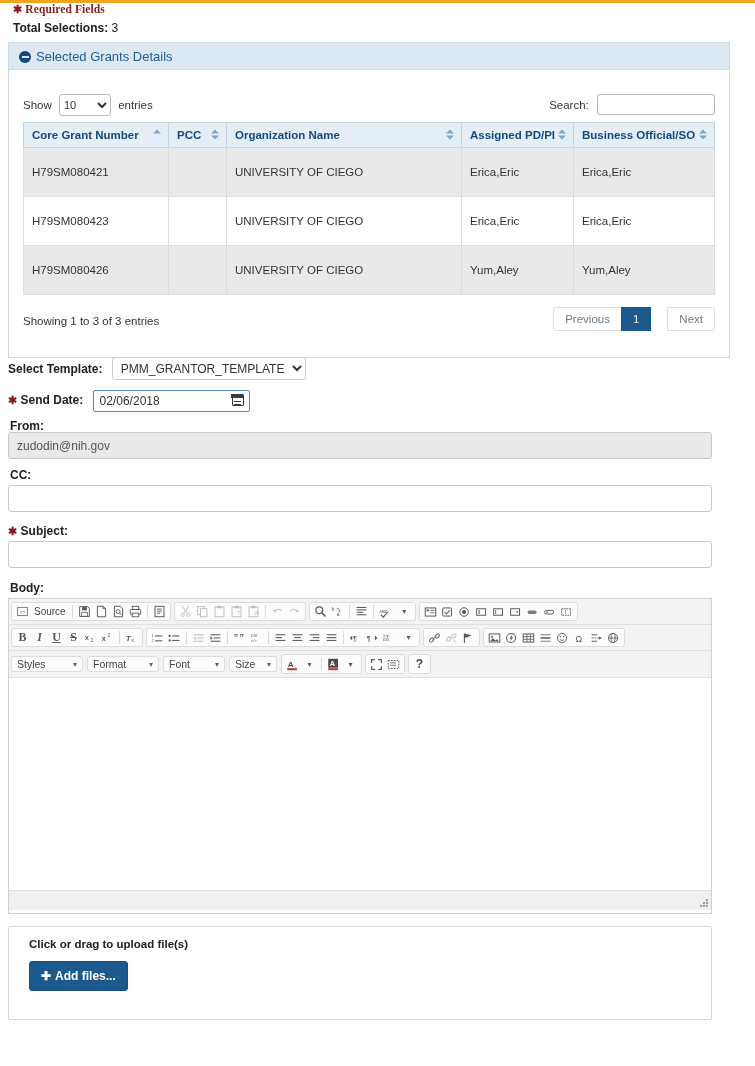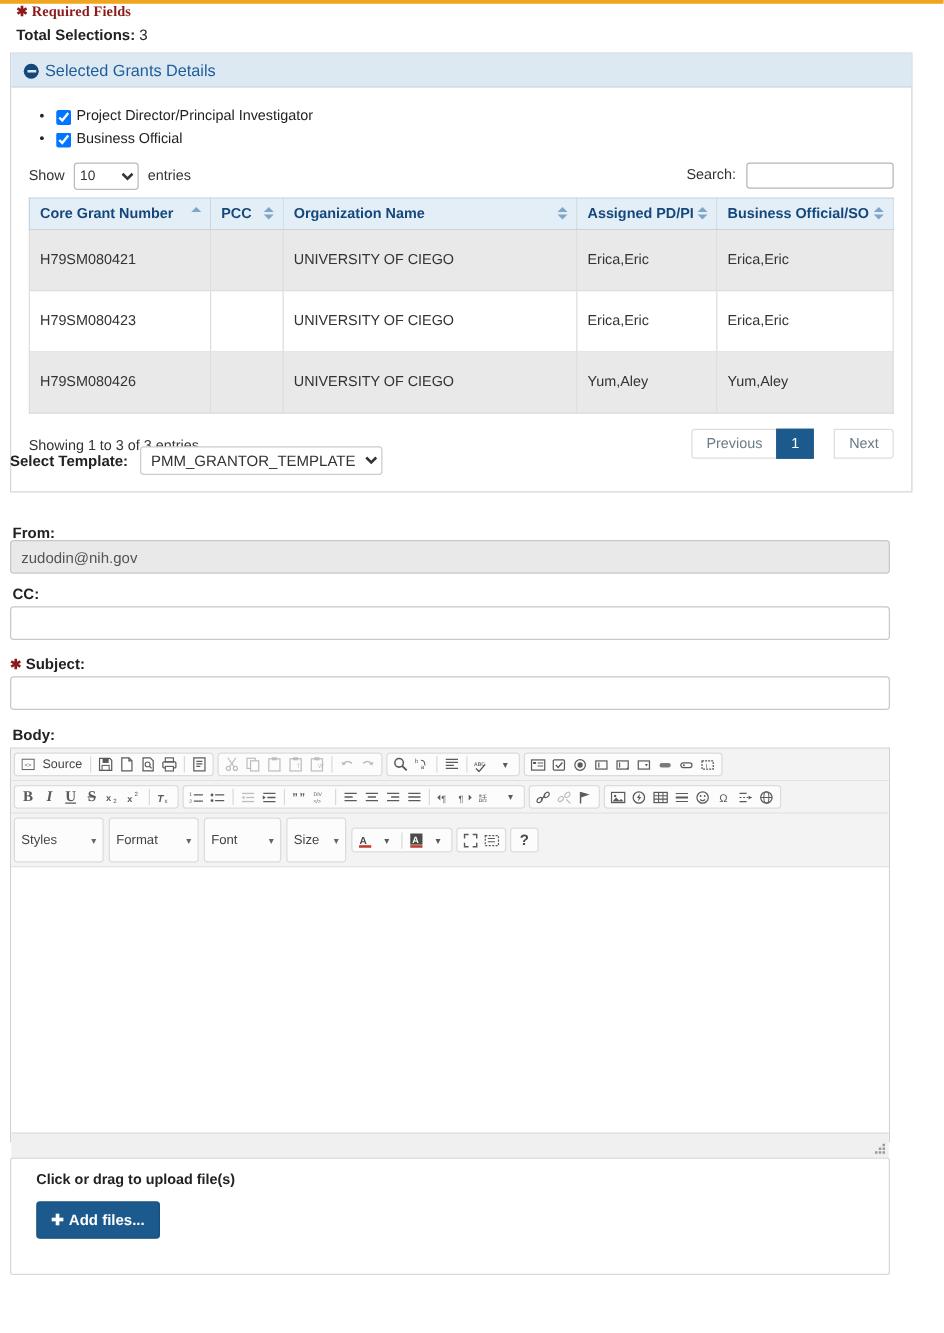--- a/index.html
+++ b/index.html
@@ -171,21 +171,21 @@
   .tb-sep { width: 1px; height: 13px; background: #dadada; margin: 0 3px; }
   .tb-btn.lbl { font-size: 10px; color: #444; padding: 0 3px; }
   .tb-btn.dim { opacity: .38; }
   .tb-btn b { font-family: "Liberation Serif", serif; font-size: 12px; }
   .tb-btn i.it { font-family: "Liberation Serif", serif; font-size: 12px; font-style: italic; font-weight: bold;}
   .tb-btn u.un { font-family: "Liberation Serif", serif; font-size: 12px; font-weight: bold;}
   .tb-btn s.st { font-family: "Liberation Serif", serif; font-size: 12px; font-weight: bold;}
   .tb-combo {
     display: inline-flex; align-items: center; justify-content: space-between;
     border: 1px solid #dcdcdc; border-radius: 3px; background: #fcfcfc;
-    height: 36px; margin: 1px 4px 1px 0; padding: 0 5px;
+    height: 16px; margin: 1px 4px 1px 0; padding: 0 5px;
     font-size: 10.5px; color: #444; min-width: 62px;
   }
   .tb-combo .caret { margin-left: 8px; font-size: 8px; color: #666; }
   .ed-area { background: #fff; height: 232px; position: relative; }
   .ed-foot {
     position: absolute; bottom: 0; left: 0; right: 0; height: 20px;
     background: #f0f0f0; border-top: 1px solid #e0e0e0;
   }
   .grip { position: absolute; right: 3px; bottom: 3px; width: 10px; height: 10px; }
   .grip i { position: absolute; background: #9a9a9a; width: 2px; height: 2px; }
@@ -233,30 +233,20 @@
     <b>Total Selections:</b>
     <span>3</span>
   </div>
 
   <div class="panel">
     <div class="panel-head">
       <span class="collapse-ico"></span><span>Selected Grants Details</span>
     </div>
     <div class="panel-body">
 
-      <ul class="recips">
-        <li>
-          <input type="checkbox" checked="" style="">
-          <span>Project Director/Principal Investigator</span>
-        </li>
-        <li>
-          <input type="checkbox" checked="" style="">
-          <span>Business Official</span>
-        </li>
-      </ul>
 
       <div class="dt-top">
         <div class="dt-length">
           <span>Show</span>
           <select>
             <option>10</option>
           </select>
           <span>entries</span>
         </div>
         <div class="dt-filter">
@@ -341,20 +331,27 @@
     </div>
   </div>
 
   <div class="row-tpl">
     <label>Select Template:</label>
     <select>
       <option>PMM_GRANTOR_TEMPLATE</option>
     </select>
   </div>
 
+  <div class="row-date">
+    <label><span class="ast">✱</span> <span>Send Date:</span></label>
+    <span class="date-wrap">
+      <input type="text" value="02/06/2018" style="">
+      <span class="cal-ico"></span>
+    </span>
+  </div>
 
   <div class="fld-label" style="top:419px;">From:</div>
   <input class="fld-input disabled" style="top: 432px;" readonly="" value="zudodin@nih.gov">
 
   <div class="fld-label" style="top:468px;">CC:</div>
   <input class="fld-input" style="top: 485px;" value="">
 
   <div class="fld-label" style="top:524px; left:8px;"><span class="ast">✱</span> <span>Subject:</span></div>
   <input class="fld-input" style="top: 541px;" value="">
 

